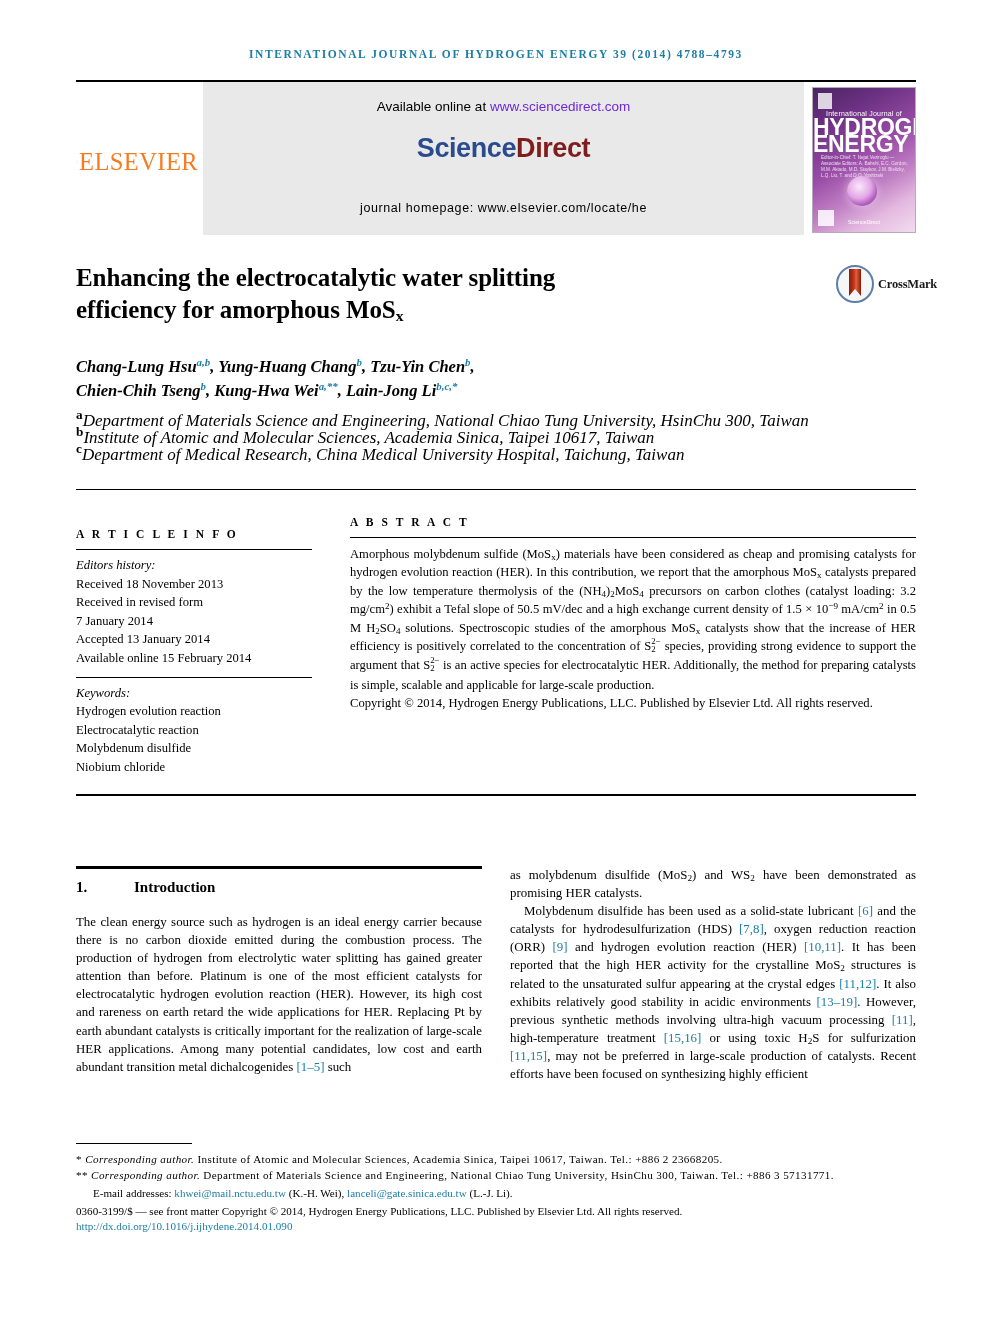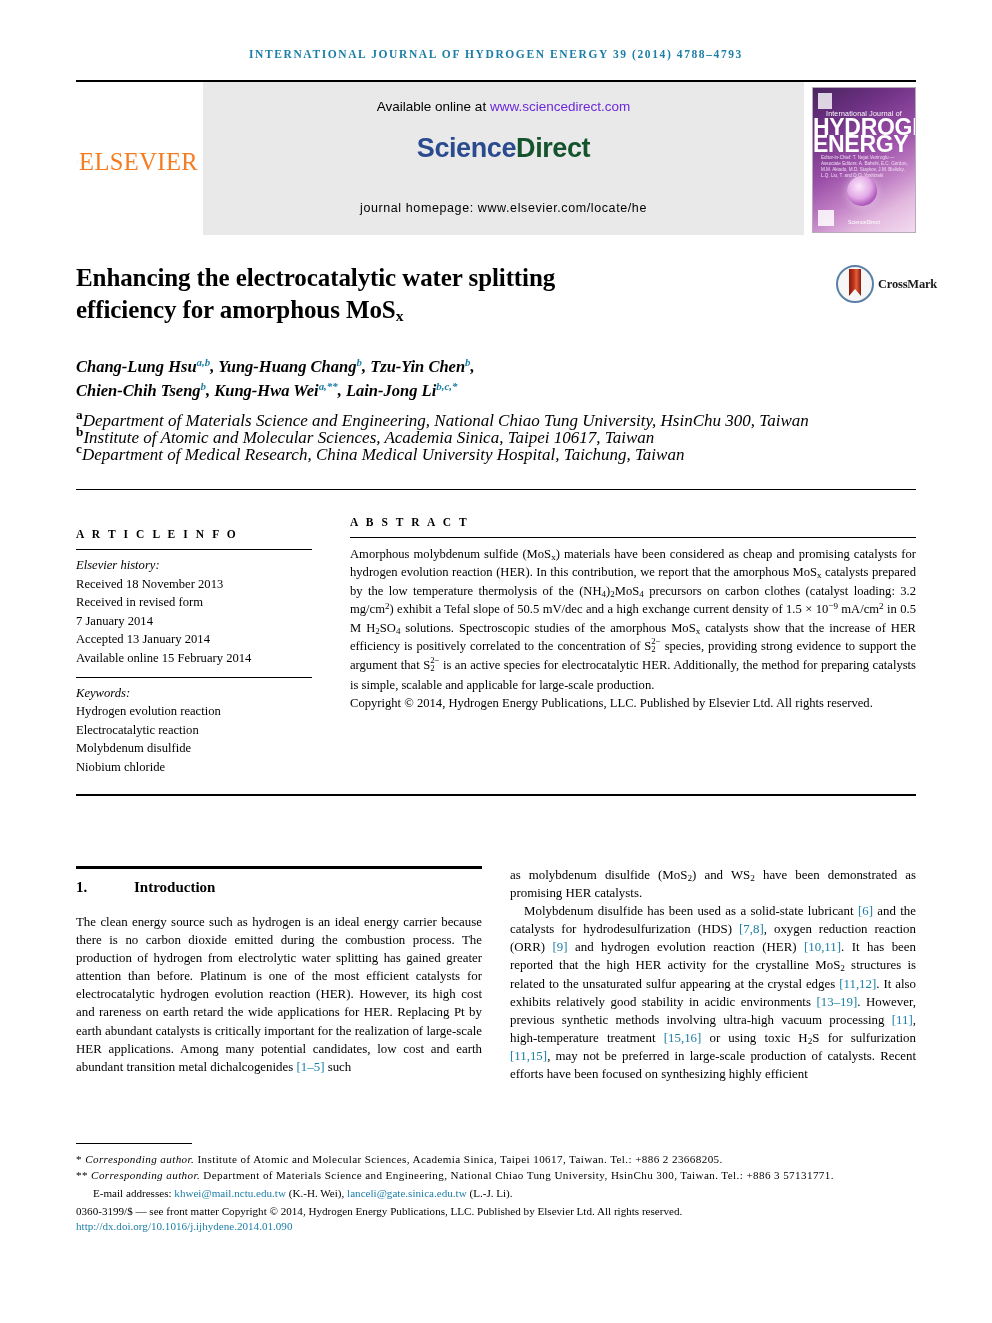--- a/index.html
+++ b/index.html
@@ -72,21 +72,21 @@
   }
   .sd-avail a { color: #6d28d9; text-decoration: none; }
   .sd-logo {
     margin-top: 19px;
     font-family: "Liberation Sans", sans-serif;
     font-size: 27px;
     font-weight: bold;
     letter-spacing: -0.4px;
   }
   .sd-logo .sci { color: #2b4b8f; }
-  .sd-logo .dir { color: #14532d; }
+  .sd-logo .dir { color: #7f1d1d; }
   .sd-home {
     position: absolute;
     bottom: 20px; left: 0; width: 100%;
     text-align: center;
     font-family: "Liberation Sans", sans-serif;
     font-size: 12.5px;
     letter-spacing: 0.6px;
     color: #000;
   }
   .cover-box {
@@ -404,21 +404,21 @@
     <div><sup>c</sup><span>Department of Medical Research, China Medical University Hospital, Taichung, Taiwan</span></div>
   </div>
 
   <div class="hr-top"></div>
   <div class="hr-bottom"></div>
 
   <div class="col-info">
     <div class="sec-label">A R T I C L E   I N F O</div>
     <div class="rule"></div>
     <div class="info-body">
-      <div class="hist-title">Elsevier history:</div>
+      <div class="hist-title">Editors history:</div>
       <div>Received 18 November 2013</div>
       <div>Received in revised form</div>
       <div>7 January 2014</div>
       <div>Accepted 13 January 2014</div>
       <div>Available online 15 February 2014</div>
     </div>
     <div class="kw-rule"></div>
     <div class="kw-body">
       <div class="kw-title">Keywords:</div>
       <div>Hydrogen evolution reaction</div>

